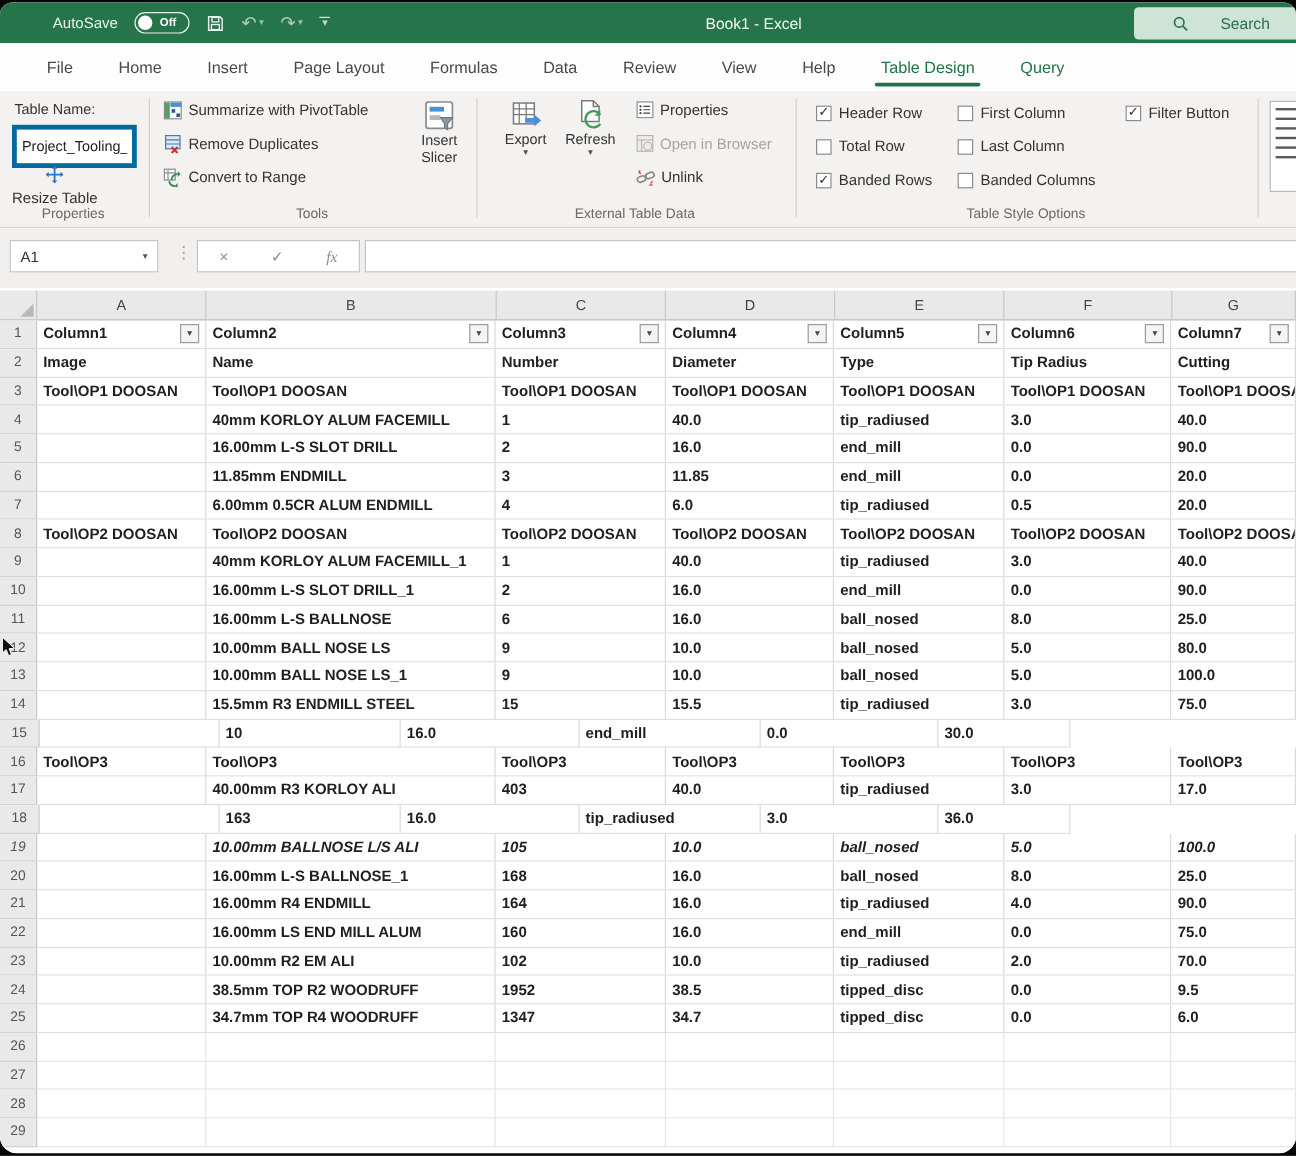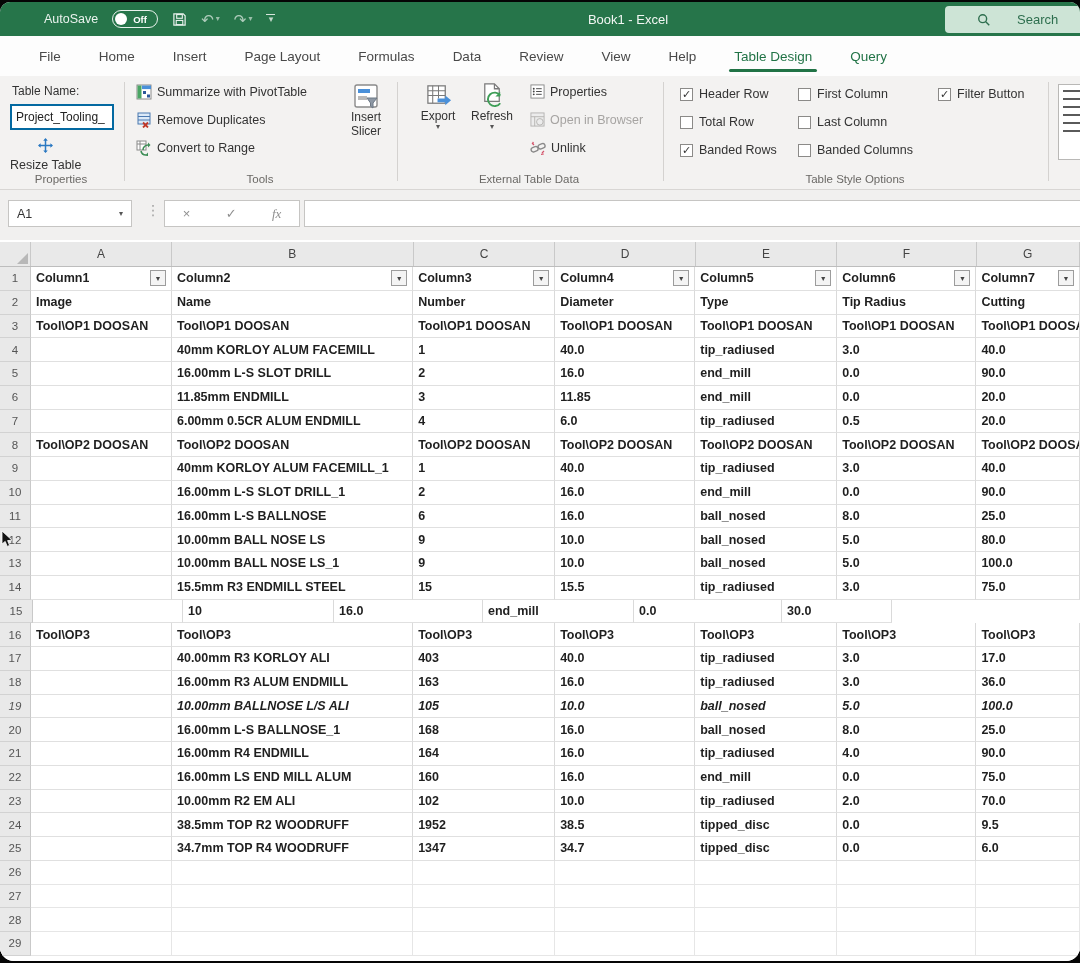--- a/index.html
+++ b/index.html
@@ -38,21 +38,21 @@
   
   .ribbon { position:absolute; left:0; top:74px; width:100%; height:114px; background:#f3f2f1;
             border-bottom:1px solid #d8d6d4; }
   .vsep { position:absolute; top:6px; bottom:8px; width:1px; background:#d4d2d0; }
   .grp-label { position:absolute; bottom:4px; font-size:11.5px; color:#6a6865; text-align:center; }
   .small-btn { position:absolute; display:flex; align-items:center; gap:5px; font-size:12.5px; color:#333; }
   .big-btn { position:absolute; display:flex; flex-direction:column; align-items:center;
              font-size:12px; color:#333; }
   .chev-d { font-size:8px; color:#555; line-height:1; }
   .tn-label { position:absolute; left:12px; top:8px; font-size:12px; color:#333; }
-  .tn-input { position:absolute; left:10px; top:28px; width:104px; height:26px; border:2px solid #0369a1;
+  .tn-input { position:absolute; left:10px; top:28px; width:104px; height:36px; border:4px solid #0369a1;
               background:#fff; font-size:12px; color:#222; padding:0 4px; font-family:inherit; }
   .gray-txt { color:#a6a4a2 !important; }
   .cb-row { display:flex; align-items:center; gap:6px; height:20px; font-size:12.5px; color:#333; }
   .cb-box { width:13px; height:13px; border:1px solid #8b8a88; background:#fff; display:flex;
             align-items:center; justify-content:center; font-size:11px; color:#333; line-height:1; }
   .gallery-part { position:absolute; left:1058px; top:8px; width:30px; height:76px; background:#fff;
                   border:1px solid #b9b8b6; padding:5px 4px; display:flex; flex-direction:column; gap:6px; }
   .gallery-part i { display:block; height:2px; background:#5a5a5a; }
 
   
@@ -502,21 +502,20 @@
           <div class="cell" style="width: 257px;">40.00mm R3 KORLOY ALI</div>
           <div class="cell" style="width: 151px;">403</div>
           <div class="cell" style="width: 149px;">40.0</div>
           <div class="cell" style="width: 151px;">tip_radiused</div>
           <div class="cell" style="width: 148px;">3.0</div>
           <div class="cell" style="width: 110px;">17.0</div>
         </div>
         <div class="grow" style="height: 23.75px;">
           <div class="rownum">18</div>
           <div class="cell" style="width: 150px;"></div>
-          <div class="cell" style="width: 257px;">16.00mm R3 ALUM ENDMILL</div>
           <div class="cell" style="width: 151px;">163</div>
           <div class="cell" style="width: 149px;">16.0</div>
           <div class="cell" style="width: 151px;">tip_radiused</div>
           <div class="cell" style="width: 148px;">3.0</div>
           <div class="cell" style="width: 110px;">36.0</div>
         </div>
         <div class="grow" style="height: 23.75px; font-style: italic;">
           <div class="rownum">19</div>
           <div class="cell" style="width: 150px;"></div>
           <div class="cell" style="width: 257px;">10.00mm BALLNOSE L/S ALI</div>

